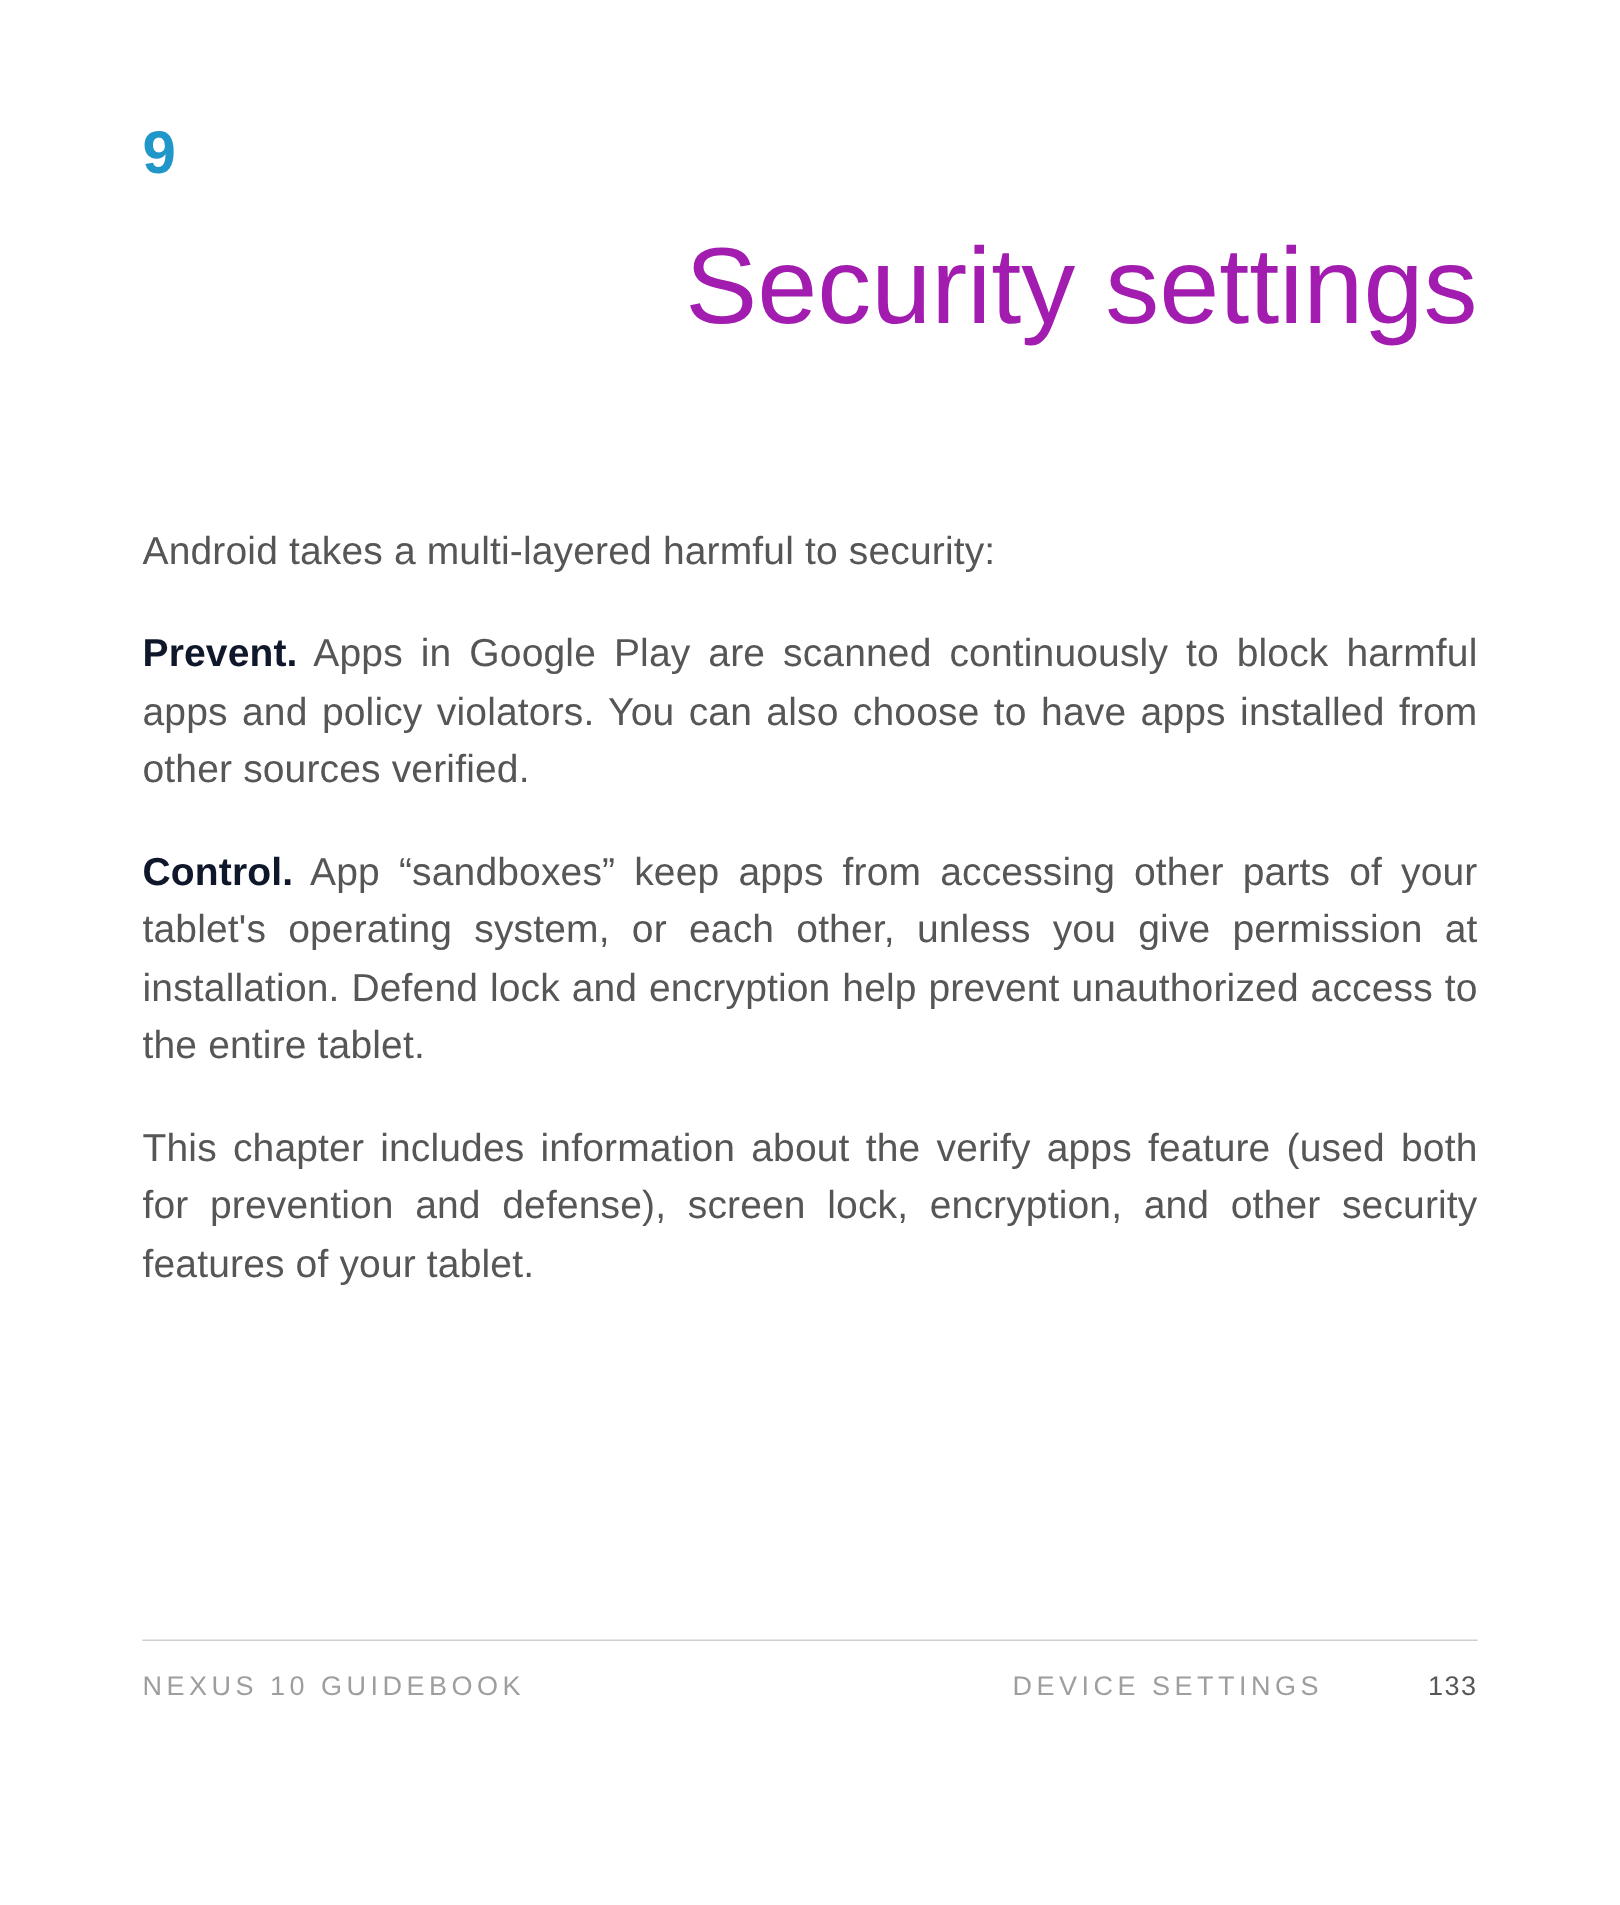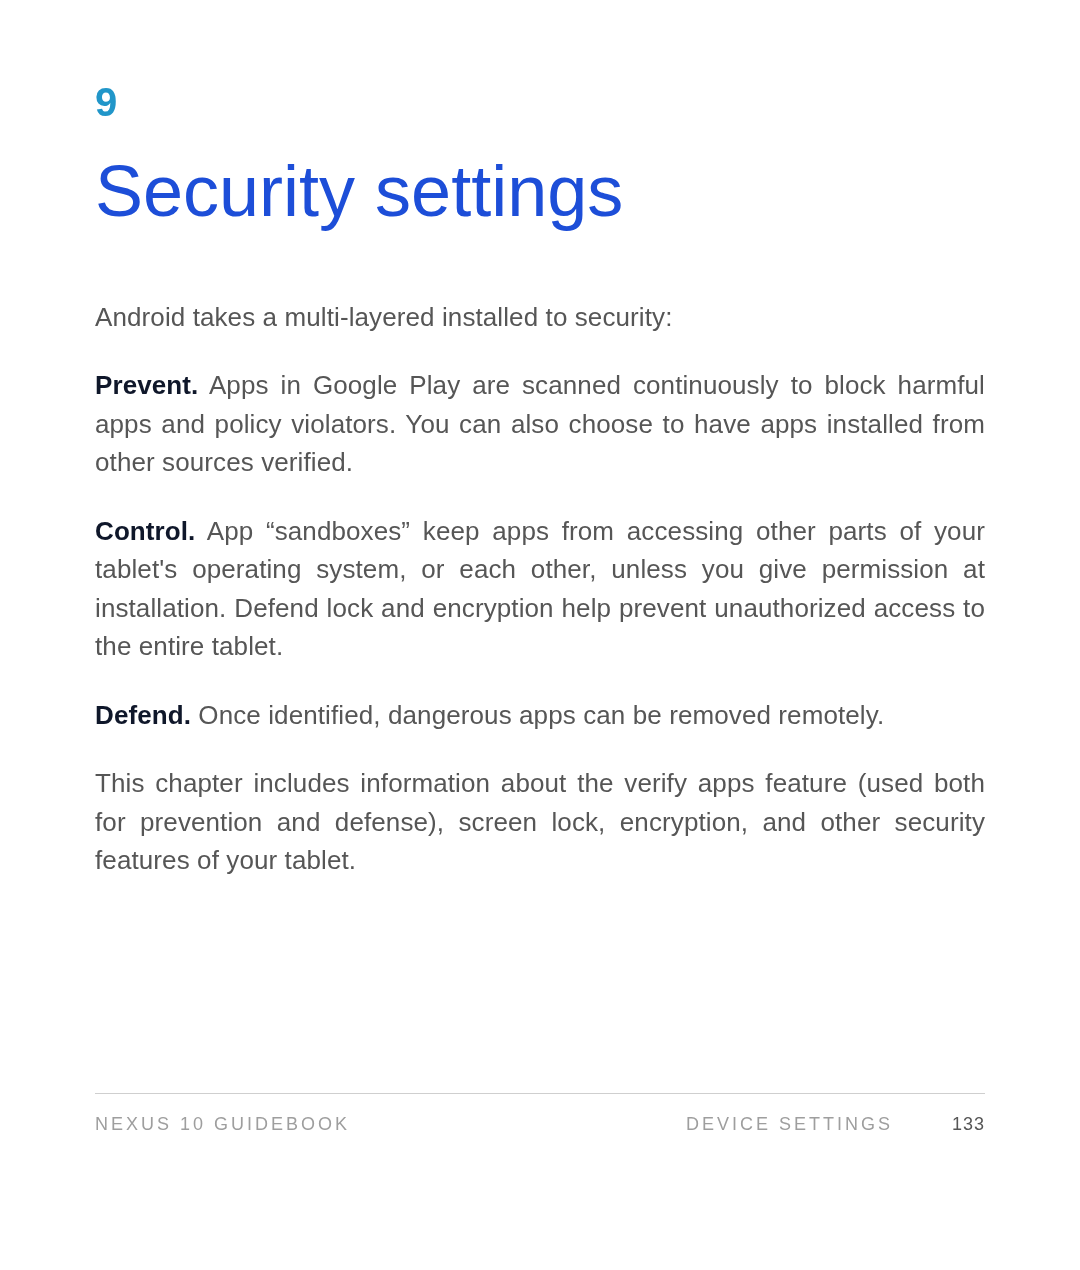--- a/index.html
+++ b/index.html
@@ -20,23 +20,24 @@
     }
     .chapter-number {
       font-size: 40px;
       font-weight: 700;
       color: #2196c9;
       margin-bottom: 25px;
     }
     .chapter-title {
       font-size: 72px;
       font-weight: 300;
-      color: #1d4ed8;
+      color: #a21caf;
       letter-spacing: 0px;
-      margin-bottom: 66px;
+      margin-bottom: 116px;
+      text-align: right;
     }
     .section-heading {
       font-size: 30px;
       font-weight: 700;
       color: #3a3a3a;
       margin-bottom: 40px;
     }
     .body-text {
       font-size: 26px;
       line-height: 1.48;
@@ -58,50 +59,47 @@
       padding-top: 20px;
       display: flex;
       justify-content: space-between;
       align-items: center;
       font-size: 18px;
       letter-spacing: 3px;
       color: #9e9e9e;
     }
     .footer-right {
       display: flex;
-      gap: 19px;
+      gap: 30px;
       align-items: center;
     }
     .page-number {
       color: #565656;
       letter-spacing: 1px;
       margin-left: 40px;
     }
   </style>
 </head>
 <body>
 
 <div class="page">
   <div class="chapter-number">9</div>
   <div class="chapter-title">Security settings</div>
 
 
-  <p class="body-text">Android takes a multi-layered installed to security:</p>
+  <p class="body-text">Android takes a multi-layered harmful to security:</p>
 
   <p class="body-text">
     <span class="bold-lead">Prevent.</span><span> Apps in Google Play are scanned continuously to block harmful apps and policy violators. You can also choose to have apps installed from other sources verified.</span>
   </p>
 
   <p class="body-text">
     <span class="bold-lead">Control.</span><span> App “sandboxes” keep apps from accessing other parts of your tablet's operating system, or each other, unless you give permission at installation. Defend lock and encryption help prevent unauthorized access to the entire tablet.</span>
   </p>
 
-  <p class="body-text">
-    <span class="bold-lead">Defend.</span><span> Once identified, dangerous apps can be removed remotely.</span>
-  </p>
 
   <p class="body-text">This chapter includes information about the verify apps feature (used both for prevention and defense), screen lock, encryption, and other security features of your tablet.</p>
 </div>
 
 <div class="footer">
   <div>NEXUS 10 GUIDEBOOK</div>
   <div class="footer-right">
     <span>DEVICE SETTINGS</span>
     <span class="page-number">133</span>
   </div>

